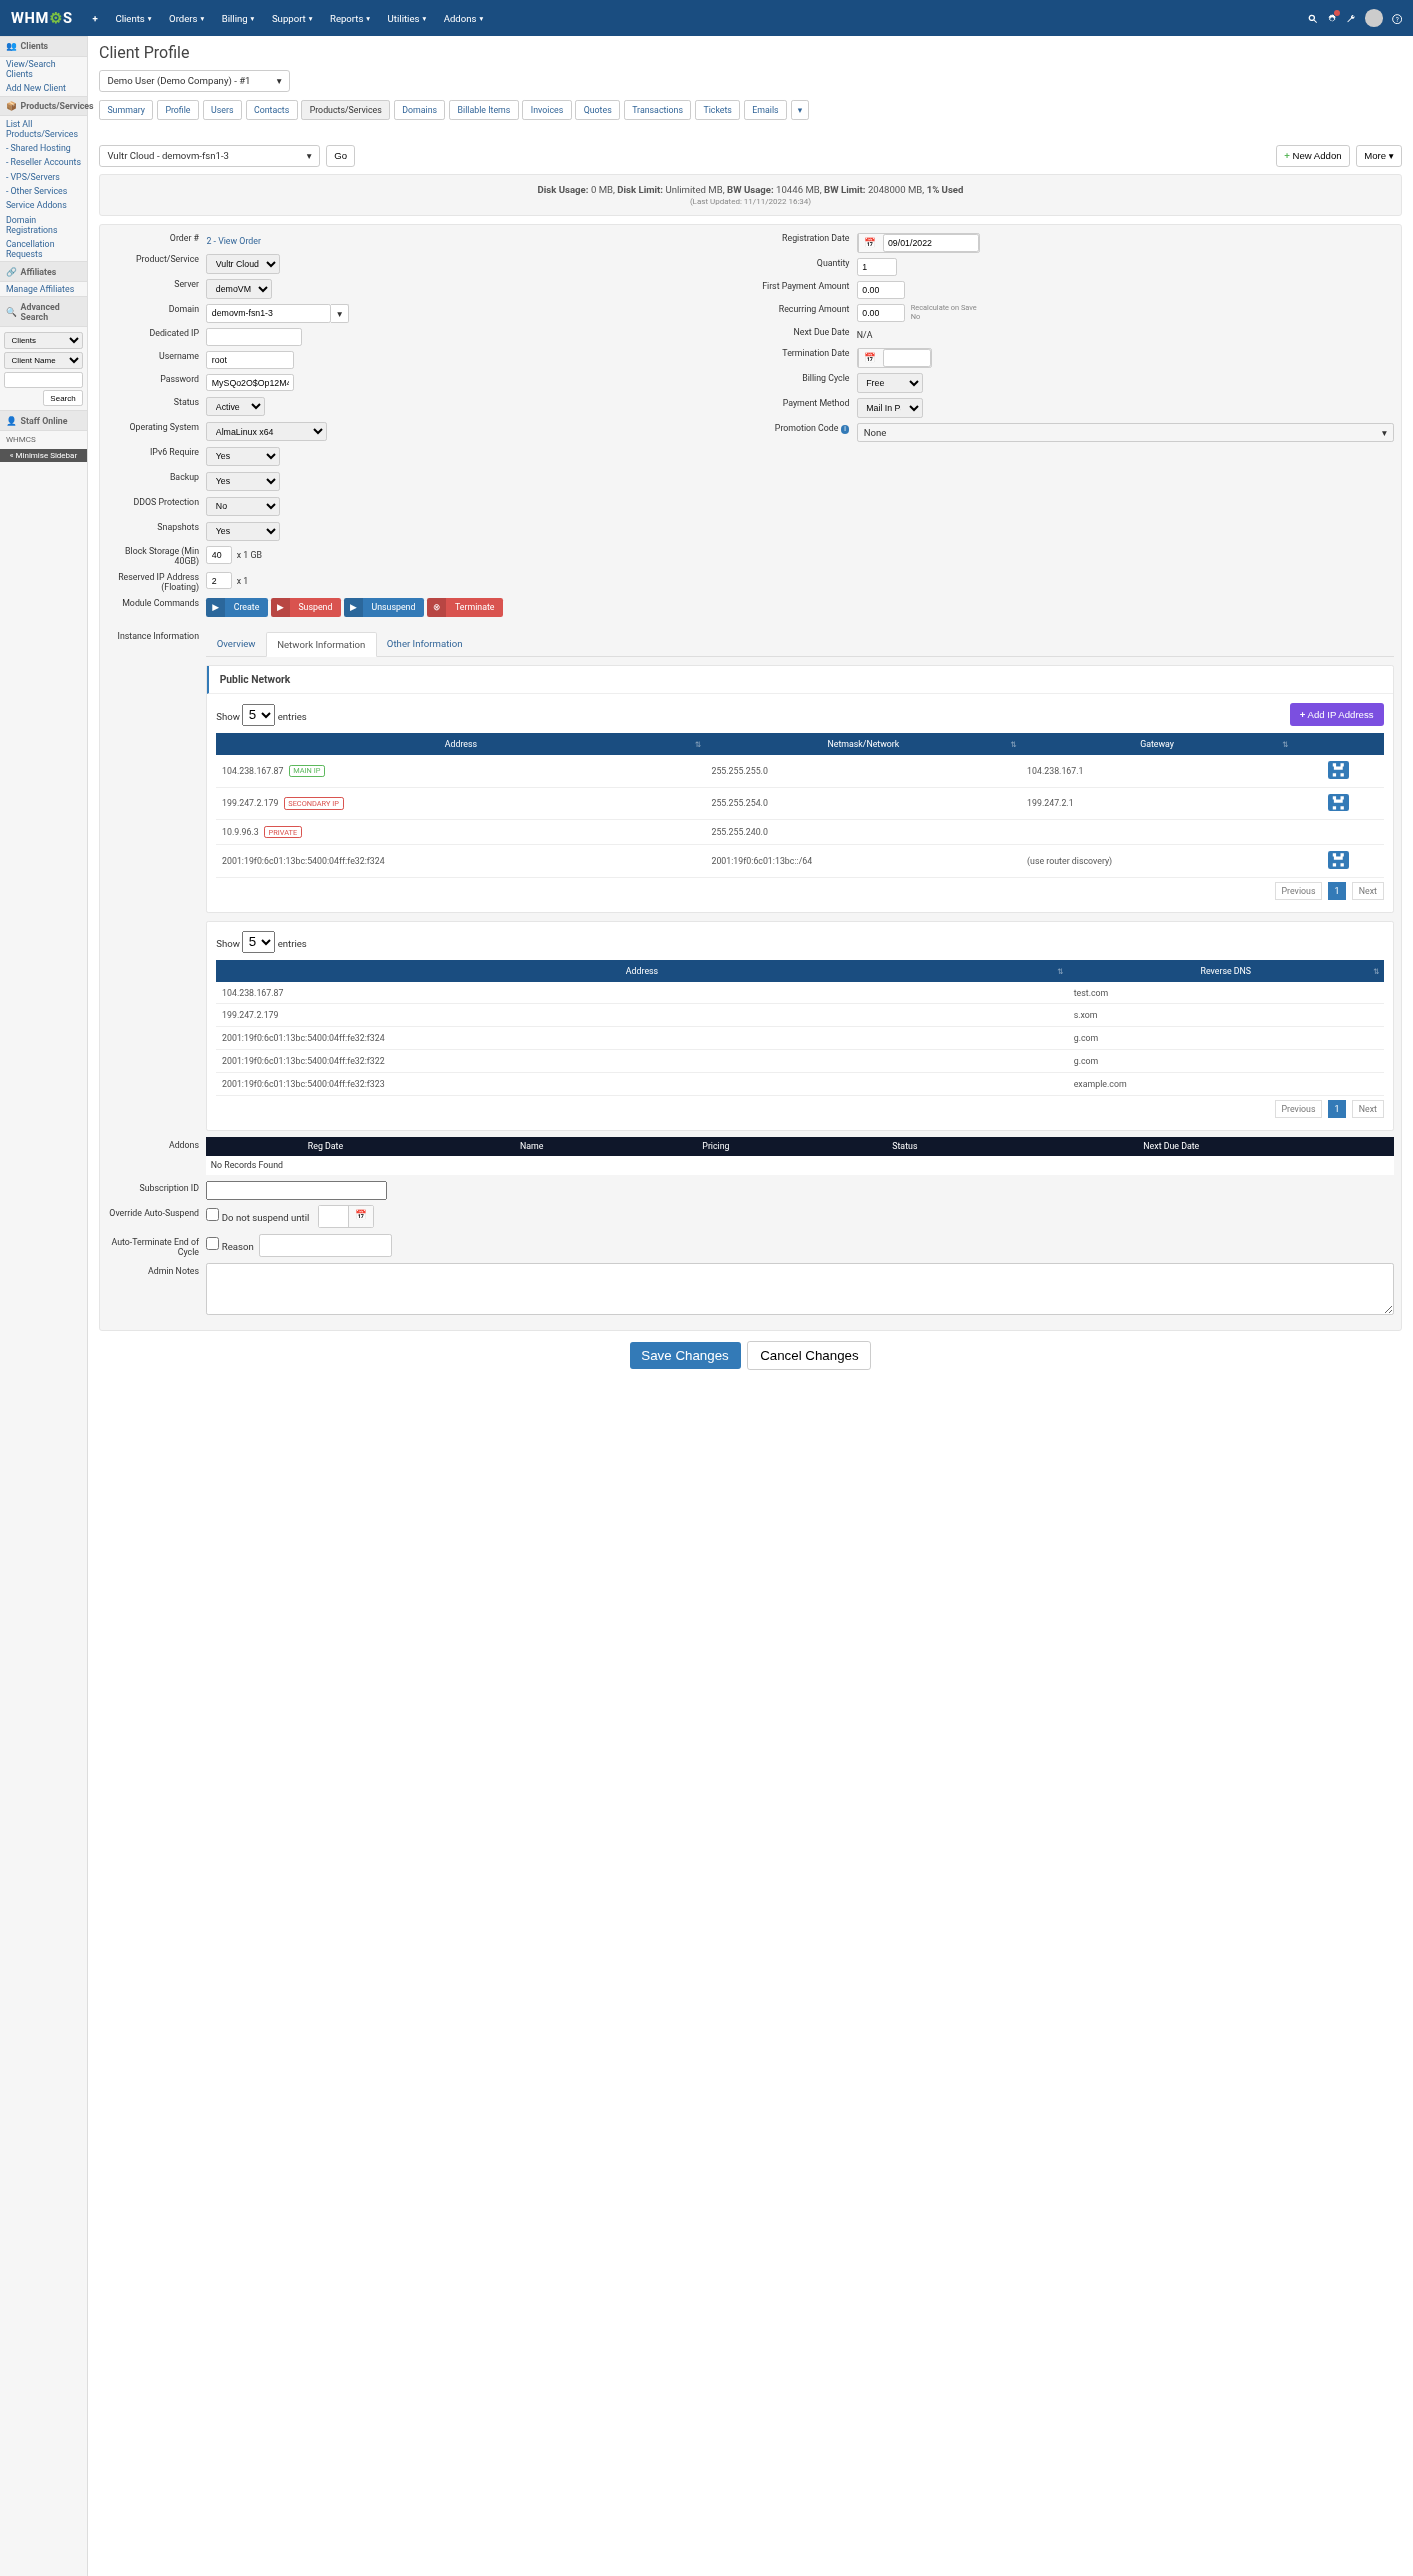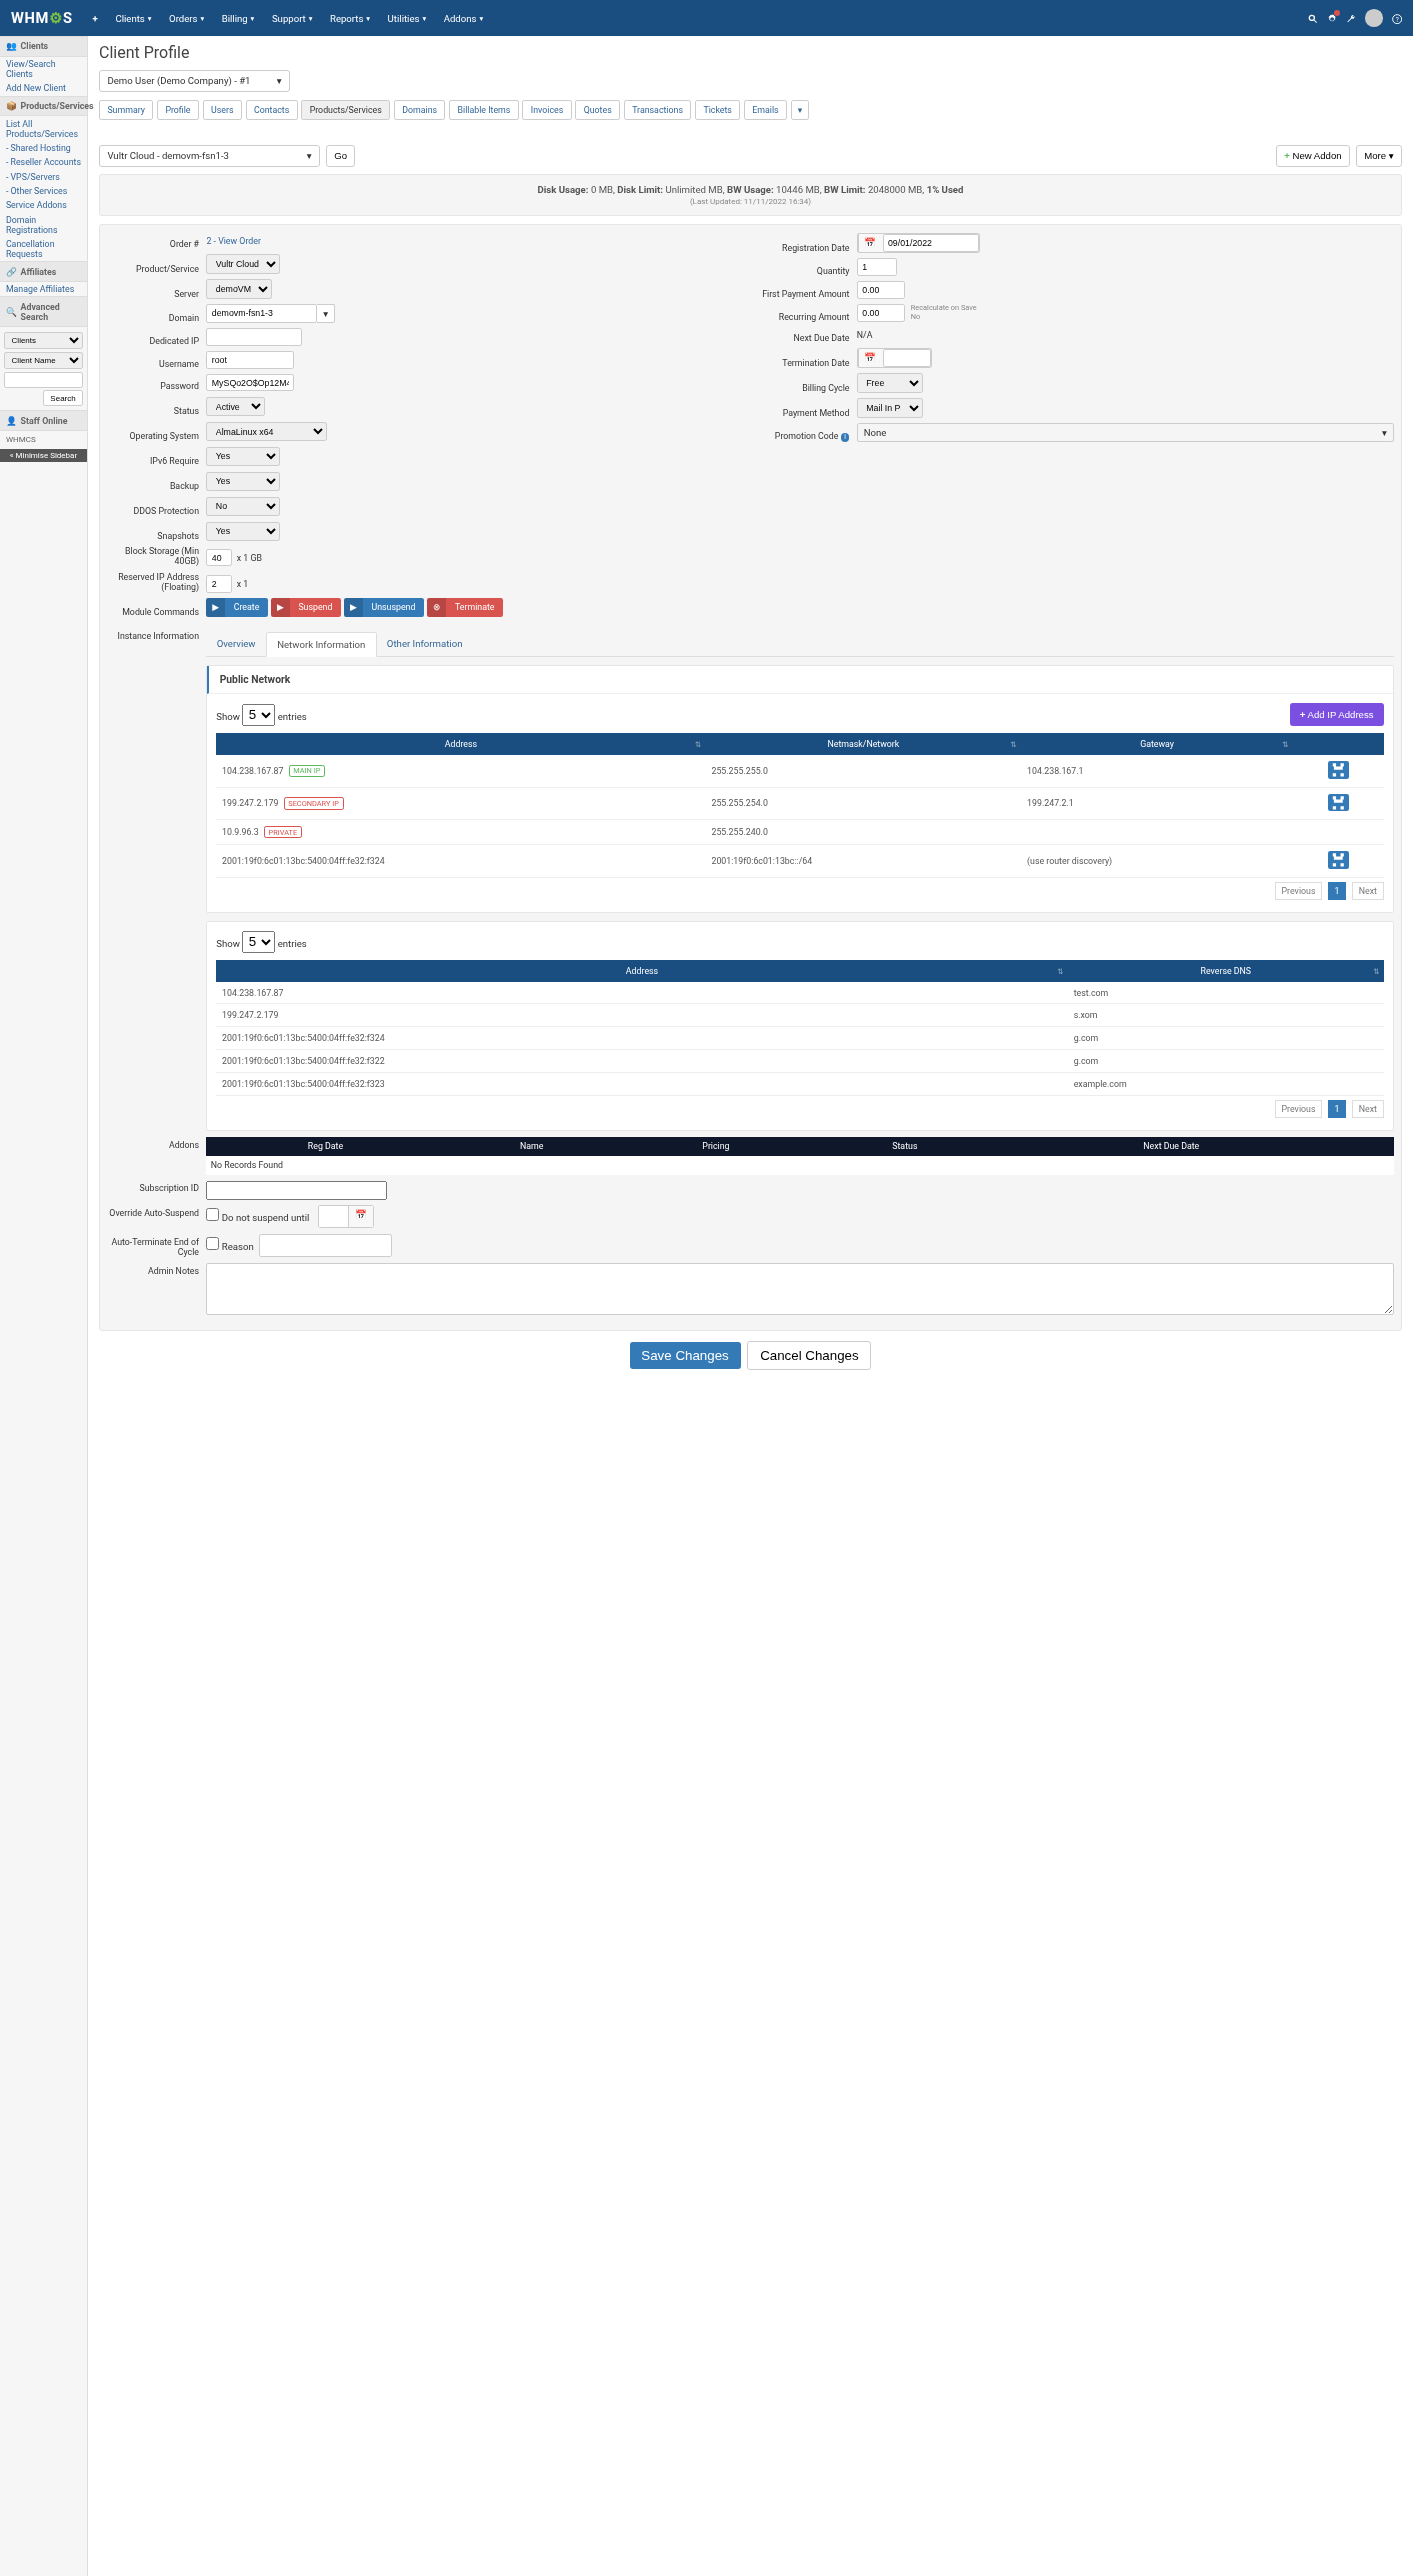--- a/index.html
+++ b/index.html
@@ -49,29 +49,29 @@
 .btn .plus{color:#5cb85c;font-weight:bold}
 
 
 .usage-bar{background:#f5f5f5;border:0.7px solid #e5e5e5;border-radius:2.9px;padding:8.8px;text-align:center;margin-bottom:8.8px;font-size:9.6px;color:#555}
 .usage-bar .sub{font-size:8px;color:#888;margin-top:2.2px}
 
 
 .form-area{background:#f5f5f5;border:0.7px solid #e5e5e5;border-radius:2.9px;padding:7.4px}
 .two-col{display:flex;gap:14.7px}
 .col{flex:1}
-.frow{display:flex;align-items:flex-end;margin-bottom:5.2px}
+.frow{display:flex;align-items:flex-start;margin-bottom:5.2px}
 .frow .label{width:99px;text-align:right;padding-right:7.4px;font-size:8.8px;color:#333}
 .frow .control{flex:1}
 .frow input[type=text],.frow select{padding:2.9px 4.4px;border:0.7px solid #ccc;border-radius:2.2px;font-size:8.8px}
 .frow select.w-full{width:74px}
 .frow .static{padding:2.9px 0;font-size:8.8px}
 .frow .note{font-size:7.4px;color:#888;margin-left:5.9px;line-height:1.2;display:inline-block;vertical-align:middle}
 .input-group{display:flex}
-.input-group input{border-radius:2.2px 0 0 2.2px;width:111px}
+.input-group input{border-radius:2.2px 0 0 2.2px;width:125px}
 .input-group .addon{border:0.7px solid #ccc;border-left:0;border-radius:0 2.2px 2.2px 0;padding:2.9px 5.9px;background:#fff;cursor:pointer}
 .suffix{margin-left:4.4px;font-size:8.8px}
 
 
 .mod-btns{display:flex;gap:2.9px}
 .mbtn{display:flex;align-items:center;border-radius:2.2px;overflow:hidden;font-size:8.8px;cursor:pointer}
 .mbtn .ico{padding:4.4px 5.9px;background:rgba(0,0,0,.15);display:flex}
 .mbtn .txt{padding:4.4px 8.8px}
 .mbtn.blue{background:#337ab7;color:#fff}
 .mbtn.red{background:#d9534f;color:#fff}

